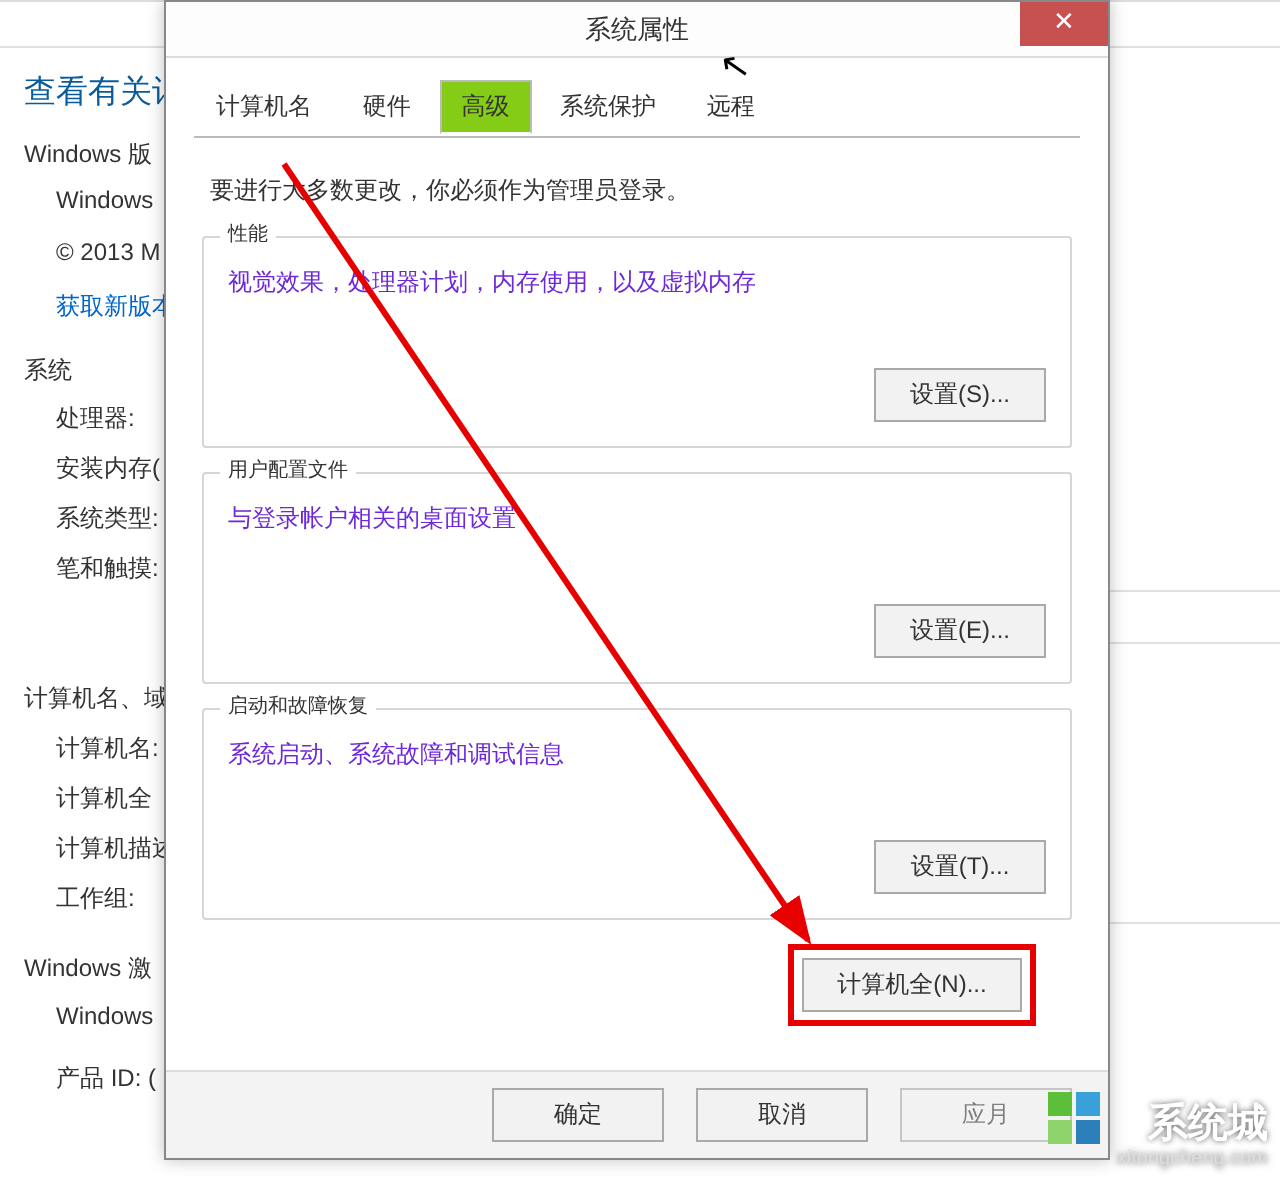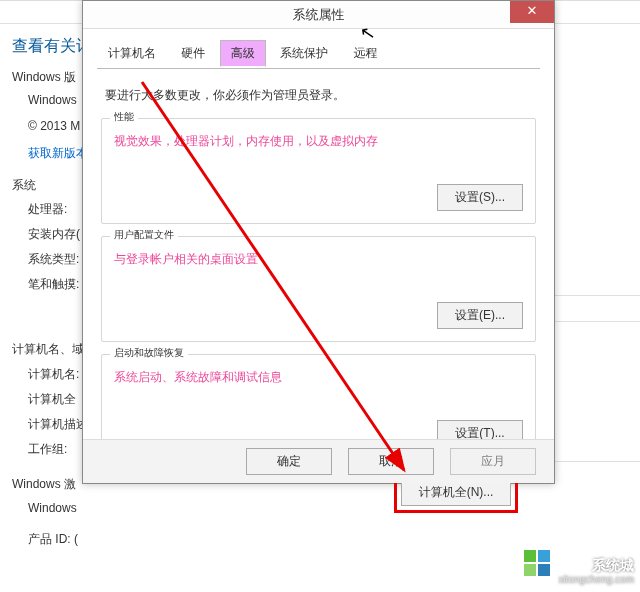--- a/index.html
+++ b/index.html
@@ -11,53 +11,53 @@
     }
     .bg-panel {
       position: absolute; left: 0; top: 0; width: 640px; height: 592px;
       background: #fff; border-top: 1px solid #ddd;
     }
     .bg-heading { position: absolute; left: 12px; top: 35px; font-size: 16px; color: #0a5b9a; }
     .bg-label { position: absolute; color: #333; font-size: 12px; }
     .bg-link { color: #0066cc; }
     .bg-hr { position: absolute; left: 85px; height: 1px; background: #e0e0e0; width: 555px; }
     .dialog {
-      position: absolute; left: 82px; top: 0; width: 473px; height: 484px;
+      position: absolute; left: 82px; top: 0; width: 473px; height: 580px;
       background: #fff; border: 1px solid #888;
       box-shadow: 0 0 8px rgba(0,0,0,0.25);
     }
     .titlebar {
       position: relative; height: 28px; background: #fdfdfd;
       border-bottom: 1px solid #ddd; text-align: center;
       line-height: 28px; font-size: 13px; color: #333;
     }
     .closebtn {
       position: absolute; right: 0; top: 0; width: 44px; height: 22px;
       background: #c75050; color: #fff; text-align: center; line-height: 20px;
       font-size: 13px; font-family: Arial;
     }
     .tabrow { position: relative; height: 30px; margin: 10px 14px 0 14px; border-bottom: 1px solid #bbb; }
     .tab {
       display: inline-block; padding: 4px 10px; font-size: 12px;
       border: 1px solid transparent; border-bottom: none;
       position: relative; top: 1px; color: #333;
     }
-    .tab.active { border-color: #bbb; background: #f0abfc; border-bottom: 1px solid #fff; }
+    .tab.active { border-color: #bbb; background: #84cc16; border-bottom: 1px solid #fff; }
     .content { padding: 8px 18px 0 18px; }
     .intro { margin: 10px 0 14px 4px; color: #333; }
     .group {
       border: 1px solid #d6d6d6; border-radius: 2px;
       padding: 14px 12px 12px 12px; margin-bottom: 12px;
       position: relative;
     }
     .group-title {
       position: absolute; top: -9px; left: 8px; background: #fff;
       padding: 0 4px; font-size: 10px; color: #333;
     }
-    .group-desc { color: #ec4899; font-size: 12px; }
+    .group-desc { color: #6d28d9; font-size: 12px; }
     .btn-row { text-align: right; margin-top: 34px; }
     .btn {
       display: inline-block; min-width: 86px; padding: 4px 12px;
       background: #f2f2f2; border: 1px solid #a9a9a9; font-size: 12px;
       text-align: center; cursor: default;
     }
     .env-row { text-align: right; margin-top: 2px; padding-right: 18px; }
     .env-box {
       display: inline-block; border: 3px solid #e60000; padding: 4px;
     }
@@ -74,21 +74,21 @@
     .cursor {
       position: absolute; left: 360px; top: 22px; font-size: 18px; color: #000;
       transform: rotate(-10deg); pointer-events: none;
     }
     .watermark {
       position: absolute; right: 6px; bottom: 6px;
       display: flex; align-items: center; gap: 6px;
       color: #fff; font-size: 13px;
     }
     .wm-box { display:flex; flex-direction:column; align-items:flex-end; line-height:1.2;}
-    .wm-cn { color:#fff; text-shadow:0 0 3px rgba(0,0,0,.6); font-size:14px; font-weight:bold;margin-top:16px;}
+    .wm-cn { color:#fff; text-shadow:0 0 3px rgba(0,0,0,.6); font-size:20px; font-weight:bold;margin-top:16px;}
     .wm-en { color:#ddd; text-shadow:0 0 3px rgba(0,0,0,.6); font-size:10px;}
     .wm-logo {
       width: 28px; height: 28px; position: relative;
     }
     .wm-logo span{position:absolute;width:12px;height:12px;}
     .wm-a{left:0;top:0;background:#5bbf3a;}
     .wm-b{left:14px;top:0;background:#39a0d8;}
     .wm-c{left:0;top:14px;background:#8fd46a;}
     .wm-d{left:14px;top:14px;background:#2c7fb8;}
   </style>

